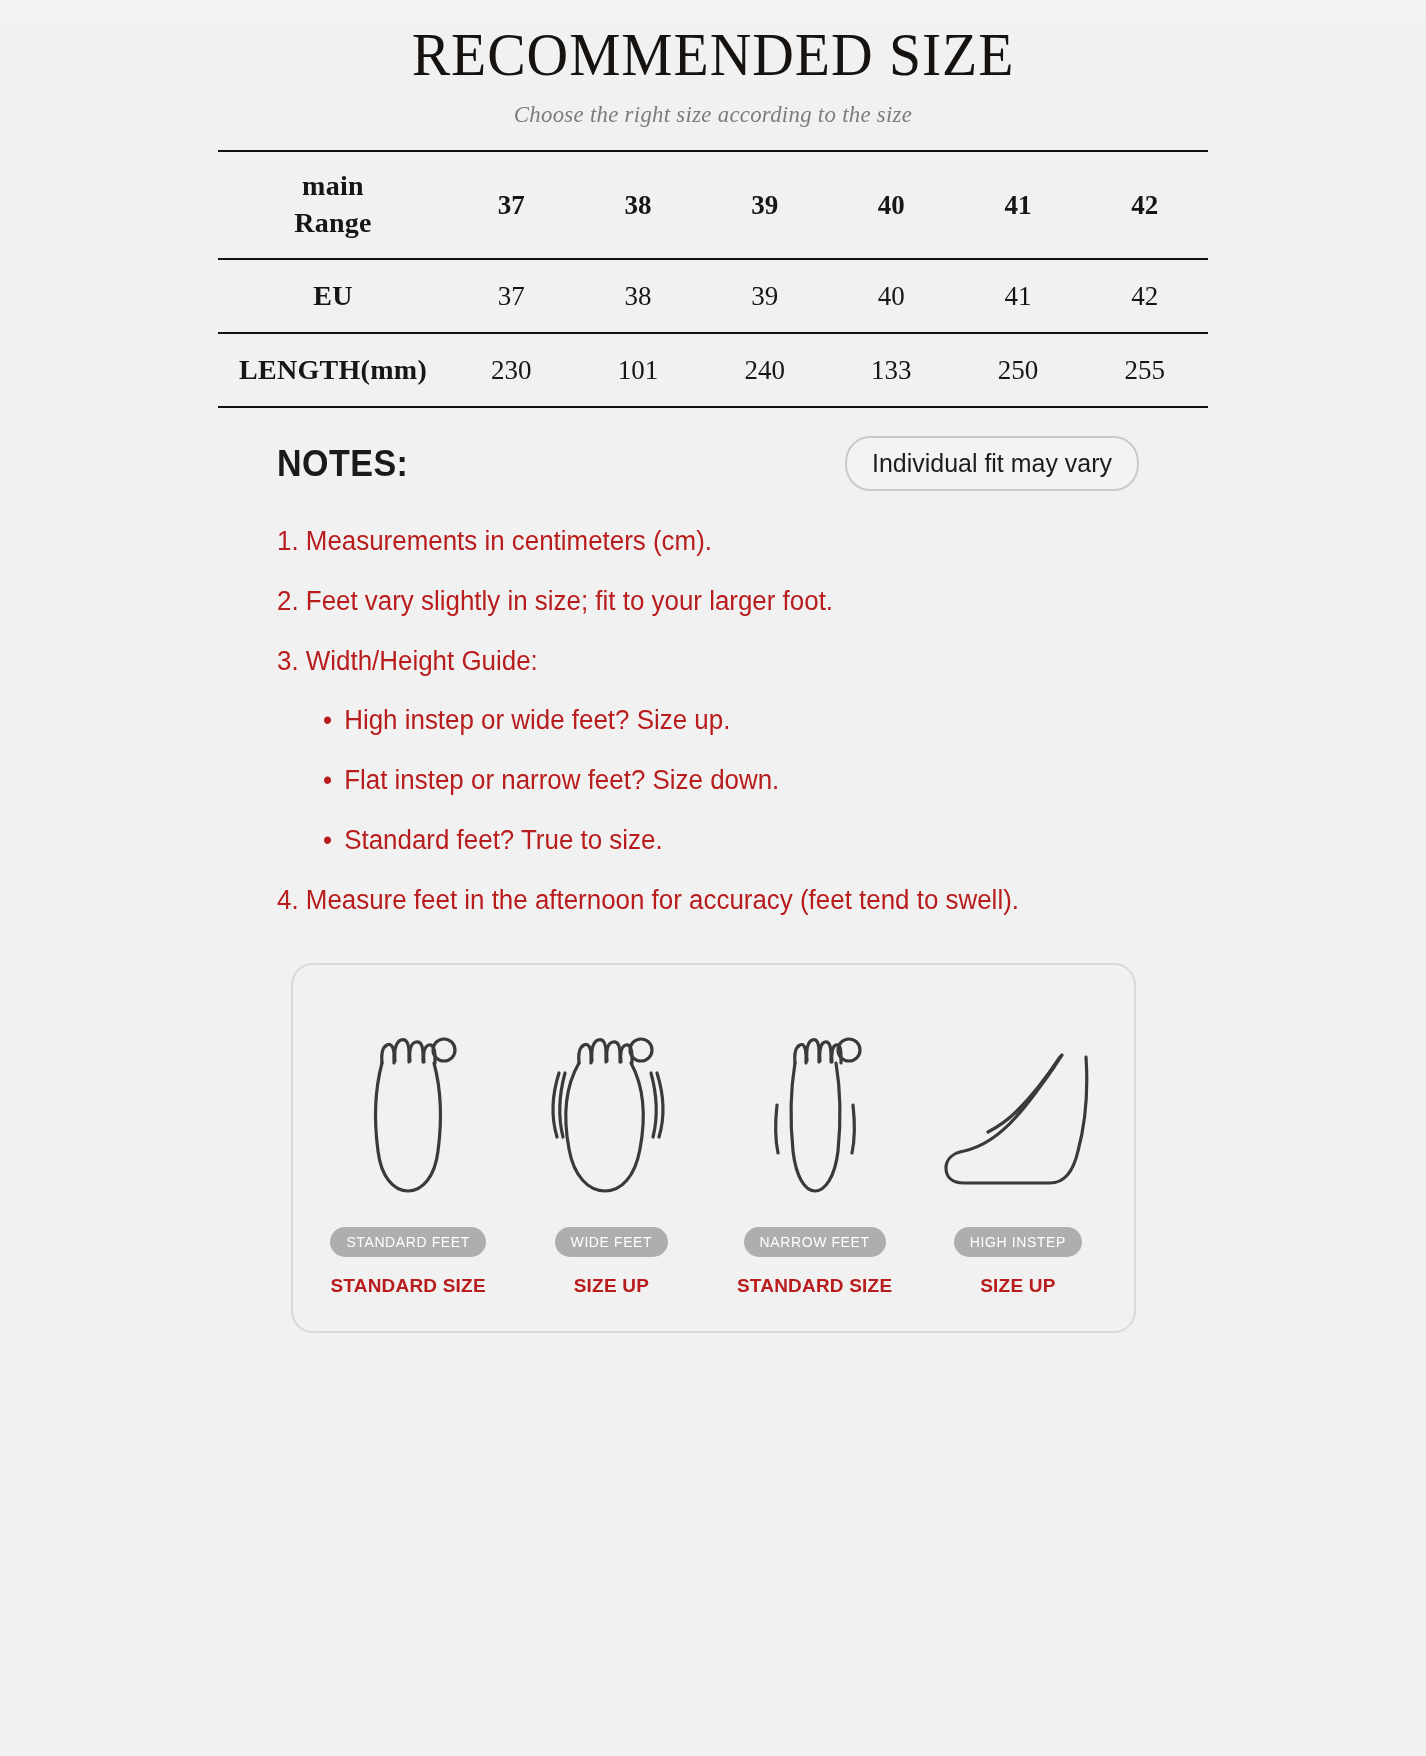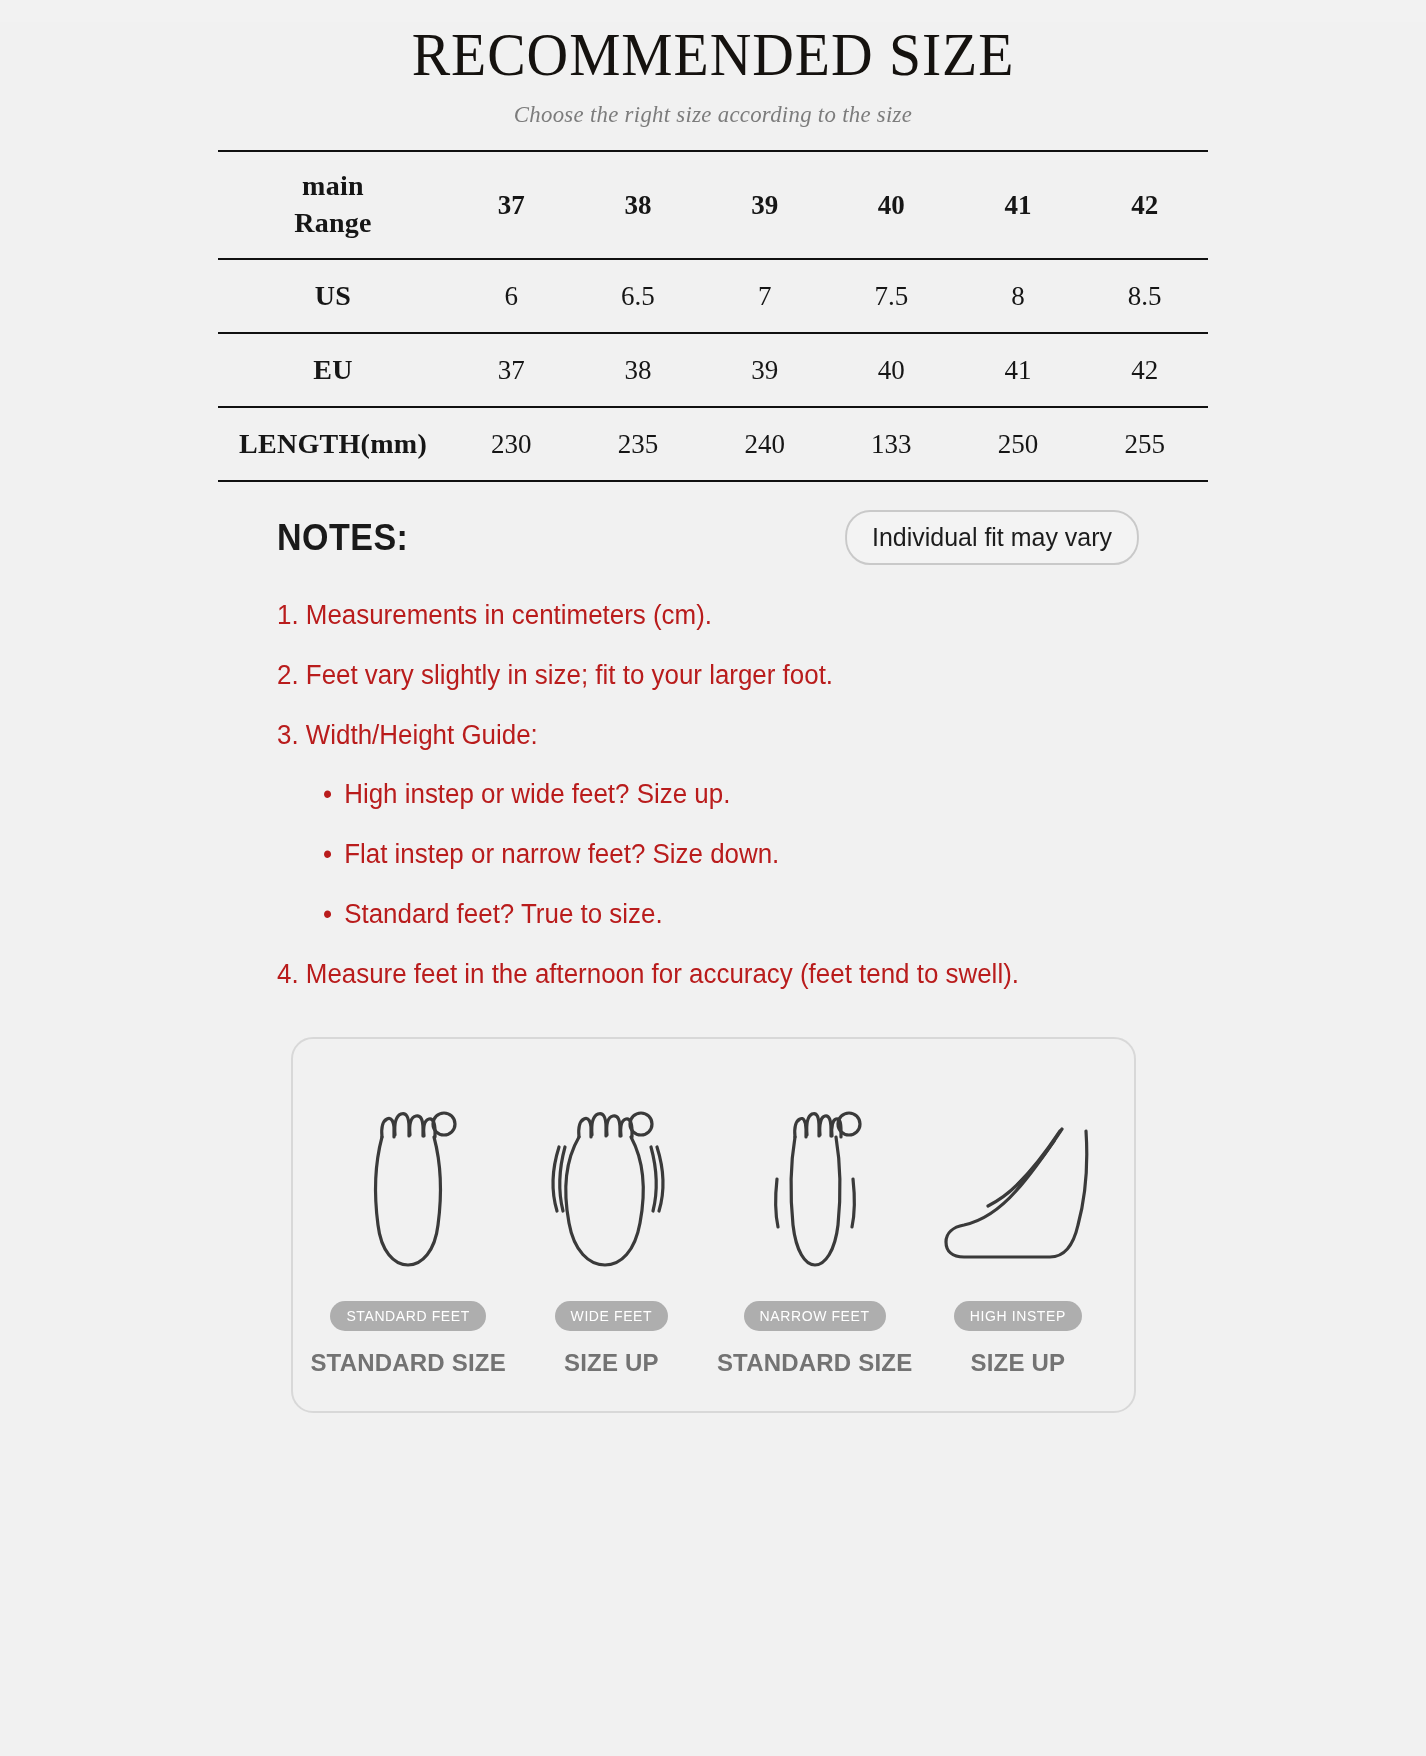--- a/index.html
+++ b/index.html
@@ -176,23 +176,23 @@
     color: #ffffff;
     border-radius: 16px;
     font-size: 14px;
     letter-spacing: 0.6px;
     padding: 7px 16px;
     white-space: nowrap;
     font-weight: normal;
   }
   .foot-caption {
     margin-top: 18px;
-    font-size: 24px;
+    font-size: 19px;
     font-weight: bold;
-    color: #737373;
+    color: #b91c1c;
     letter-spacing: 0.2px;
     white-space: nowrap;
   }
 </style>
 </head>
 <body>
 
 <div class="page">
 
   <div class="title">RECOMMENDED SIZE</div>
@@ -209,41 +209,32 @@
           <td>37</td>
           <td>38</td>
           <td>39</td>
           <td>40</td>
           <td>41</td>
           <td>42</td>
         </tr>
       </thead>
       <tbody>
         <tr>
-          <td class="rowhead">US</td>
-          <td>6</td>
-          <td>6.5</td>
-          <td>7</td>
-          <td>7.5</td>
-          <td>8</td>
-          <td>8.5</td>
-        </tr>
-        <tr>
           <td class="rowhead">EU</td>
           <td>37</td>
           <td>38</td>
           <td>39</td>
           <td>40</td>
           <td>41</td>
           <td>42</td>
         </tr>
         <tr>
           <td class="rowhead">LENGTH(mm)</td>
           <td>230</td>
-          <td>235</td>
+          <td>101</td>
           <td>240</td>
           <td>133</td>
           <td>250</td>
           <td>255</td>
         </tr>
       </tbody>
     </table>
   </div>
 
   <div class="notes-section">

